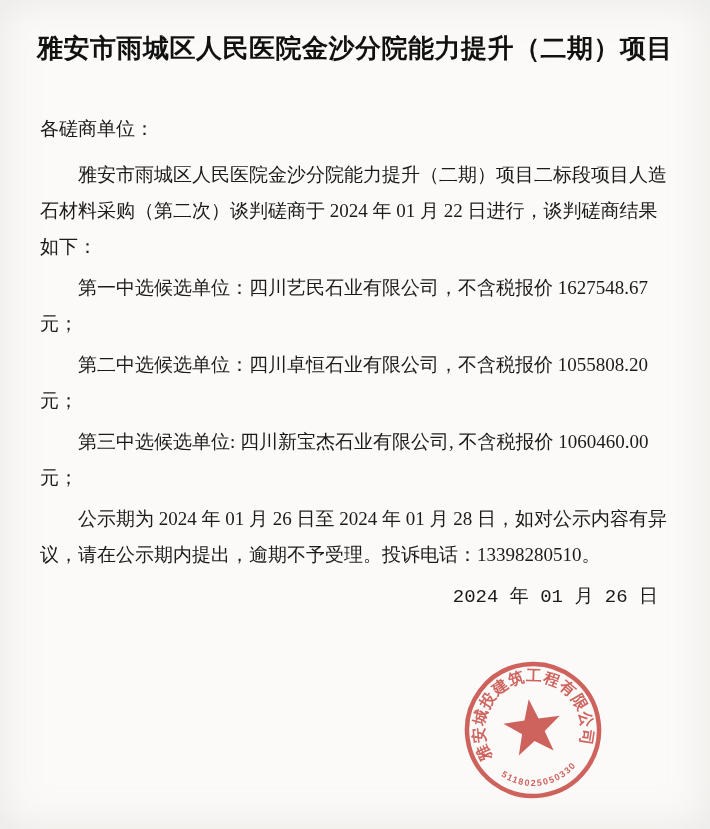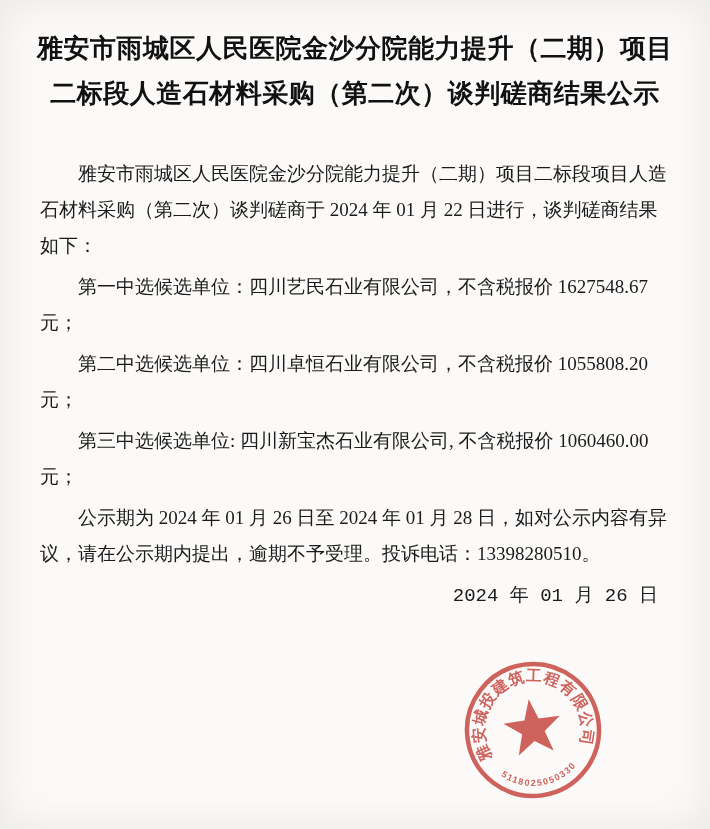--- a/index.html
+++ b/index.html
@@ -83,24 +83,24 @@
     letter-spacing: 1.5px;
   }
 </style>
 </head>
 <body>
 
 <div class="page">
 
   <div class="title">
     <div>雅安市雨城区人民医院金沙分院能力提升（二期）项目</div>
-    <div>二标段人造石材料采购（第二次）谈判磋商结果公示</div>
   </div>
 
   <div class="body-text">
+    <div class="salutation">各磋商单位：</div>
     <p class="para">雅安市雨城区人民医院金沙分院能力提升（二期）项目二标段项目人造
 石材料采购（第二次）谈判磋商于 2024 年 01 月 22 日进行，谈判磋商结果
 如下：</p>
     <p class="para">第一中选候选单位：四川艺民石业有限公司，不含税报价 1627548.67
 元；</p>
     <p class="para">第二中选候选单位：四川卓恒石业有限公司，不含税报价 1055808.20
 元；</p>
     <p class="para">第三中选候选单位: 四川新宝杰石业有限公司, 不含税报价 1060460.00
 元；</p>
     <p class="para">公示期为 2024 年 01 月 26 日至 2024 年 01 月 28 日，如对公示内容有异

